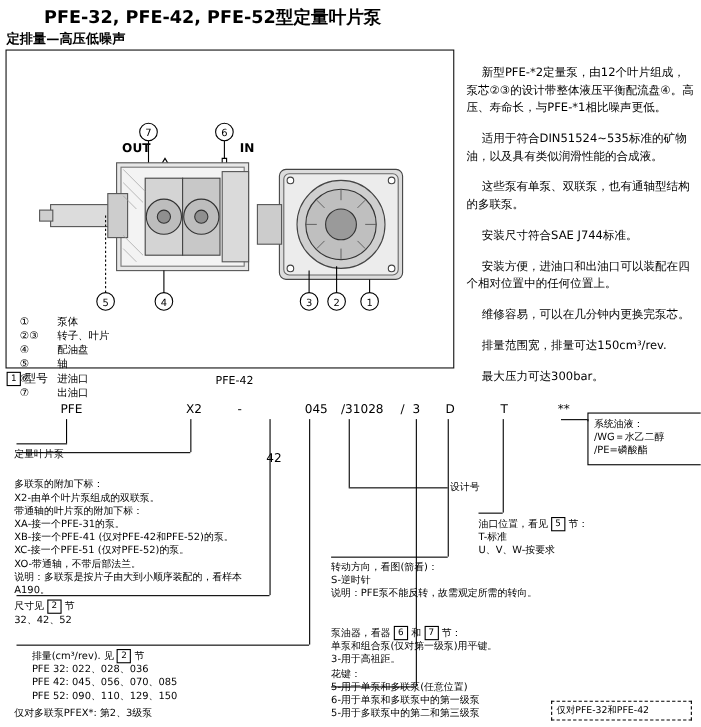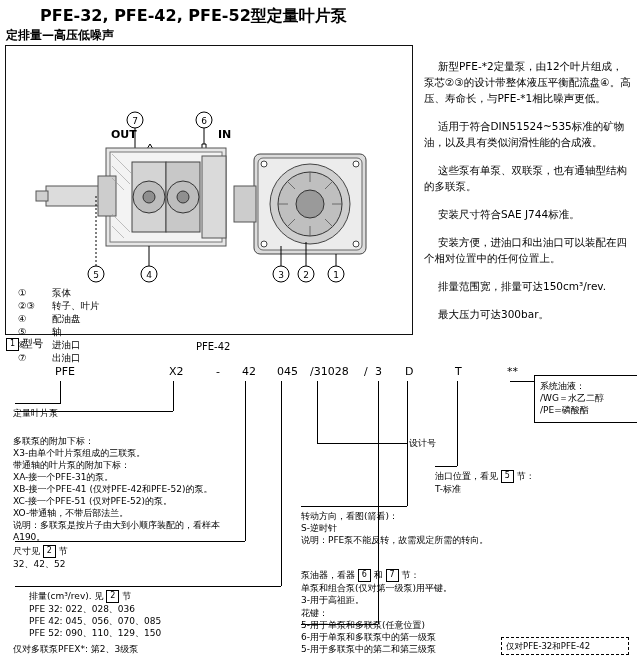--- a/index.html
+++ b/index.html
@@ -180,36 +180,37 @@
 
   <div class="caption">PFE-42</div>
 </div>
 
 <div class="right-col">
   <p>新型PFE-*2定量泵，由12个叶片组成，泵芯②③的设计带整体液压平衡配流盘④。高压、寿命长，与PFE-*1相比噪声更低。</p>
   <p>适用于符合DIN51524~535标准的矿物油，以及具有类似润滑性能的合成液。</p>
   <p>这些泵有单泵、双联泵，也有通轴型结构的多联泵。</p>
   <p>安装尺寸符合SAE J744标准。</p>
   <p>安装方便，进油口和出油口可以装配在四个相对位置中的任何位置上。</p>
+  <p>维修容易，可以在几分钟内更换完泵芯。</p>
   <p>排量范围宽，排量可达150cm³/rev.</p>
   <p>最大压力可达300bar。</p>
 </div>
 
 <div class="sec-head">
   <span class="snum">1</span>
   <span>型号</span>
 </div>
 
 <div class="code-panel">
 
   <div class="code-row">
     <span style="left:48px;">PFE</span>
     <span style="left:162px;">X2</span>
     <span style="left:209px;">-</span>
-    <span style="left:235px;">42</span>
+    <span style="left:235px;margin-top:45px;">42</span>
     <span style="left:270px;">045</span>
     <span style="left:303px;">/31028</span>
     <span style="left:357px;">/</span>
     <span style="left:368px;">3</span>
     <span style="left:398px;">D</span>
     <span style="left:448px;">T</span>
     <span style="left:500px;">**</span>
   </div>
 
   <div class="leader" style="left:55px;top:26px;height:22px;"></div>
@@ -240,21 +241,21 @@
   <div class="leader" style="left:505px;top:26px;height:0px;"></div>
   <div class="hline" style="left:505px;top:26px;width:24px;"></div>
   <div class="leader" style="left:529px;top:26px;height:2px;"></div>
 
   <div class="blk" style="left:8px;top:52px;">
     <span>定量叶片泵</span>
   </div>
 
   <div class="blk" style="left:8px;top:80px;width:225px;">
     <div>多联泵的附加下标：</div>
-    <div>X3-由单个叶片泵组成的三联泵。</div>
+    <div>X2-由单个叶片泵组成的双联泵。</div>
     <div>带通轴的叶片泵的附加下标：</div>
     <div>XA-接一个PFE-31的泵。</div>
     <div>XB-接一个PFE-41 (仅对PFE-42和PFE-52)的泵。</div>
     <div>XC-接一个PFE-51 (仅对PFE-52)的泵。</div>
     <div>XO-带通轴，不带后部法兰。</div>
     <div>说明：多联泵是按片子由大到小顺序装配的，看样本A190。</div>
   </div>
 
   <div class="blk" style="left:8px;top:190px;width:220px;">
     <div>
@@ -305,20 +306,21 @@
 
   <div class="dashbox" style="left:496px;top:282px;width:128px;height:18px;">仅对PFE-32和PFE-42</div>
 
   <div class="blk" style="left:430px;top:115px;width:180px;">
     <div>
       <span>油口位置，看见</span>
       <span class="snum">5</span>
       <span>节：</span>
     </div>
     <div>T-标准</div>
+    <div>U、V、W-按要求</div>
   </div>
 
   <div class="blk" style="left:404px;top:82px;">设计号</div>
 
   <div class="note-box" style="left:529px;top:20px;width:106px;height:48px;">
     <div>系统油液：</div>
     <div>/WG＝水乙二醇</div>
     <div>/PE=磷酸酯</div>
   </div>
 

